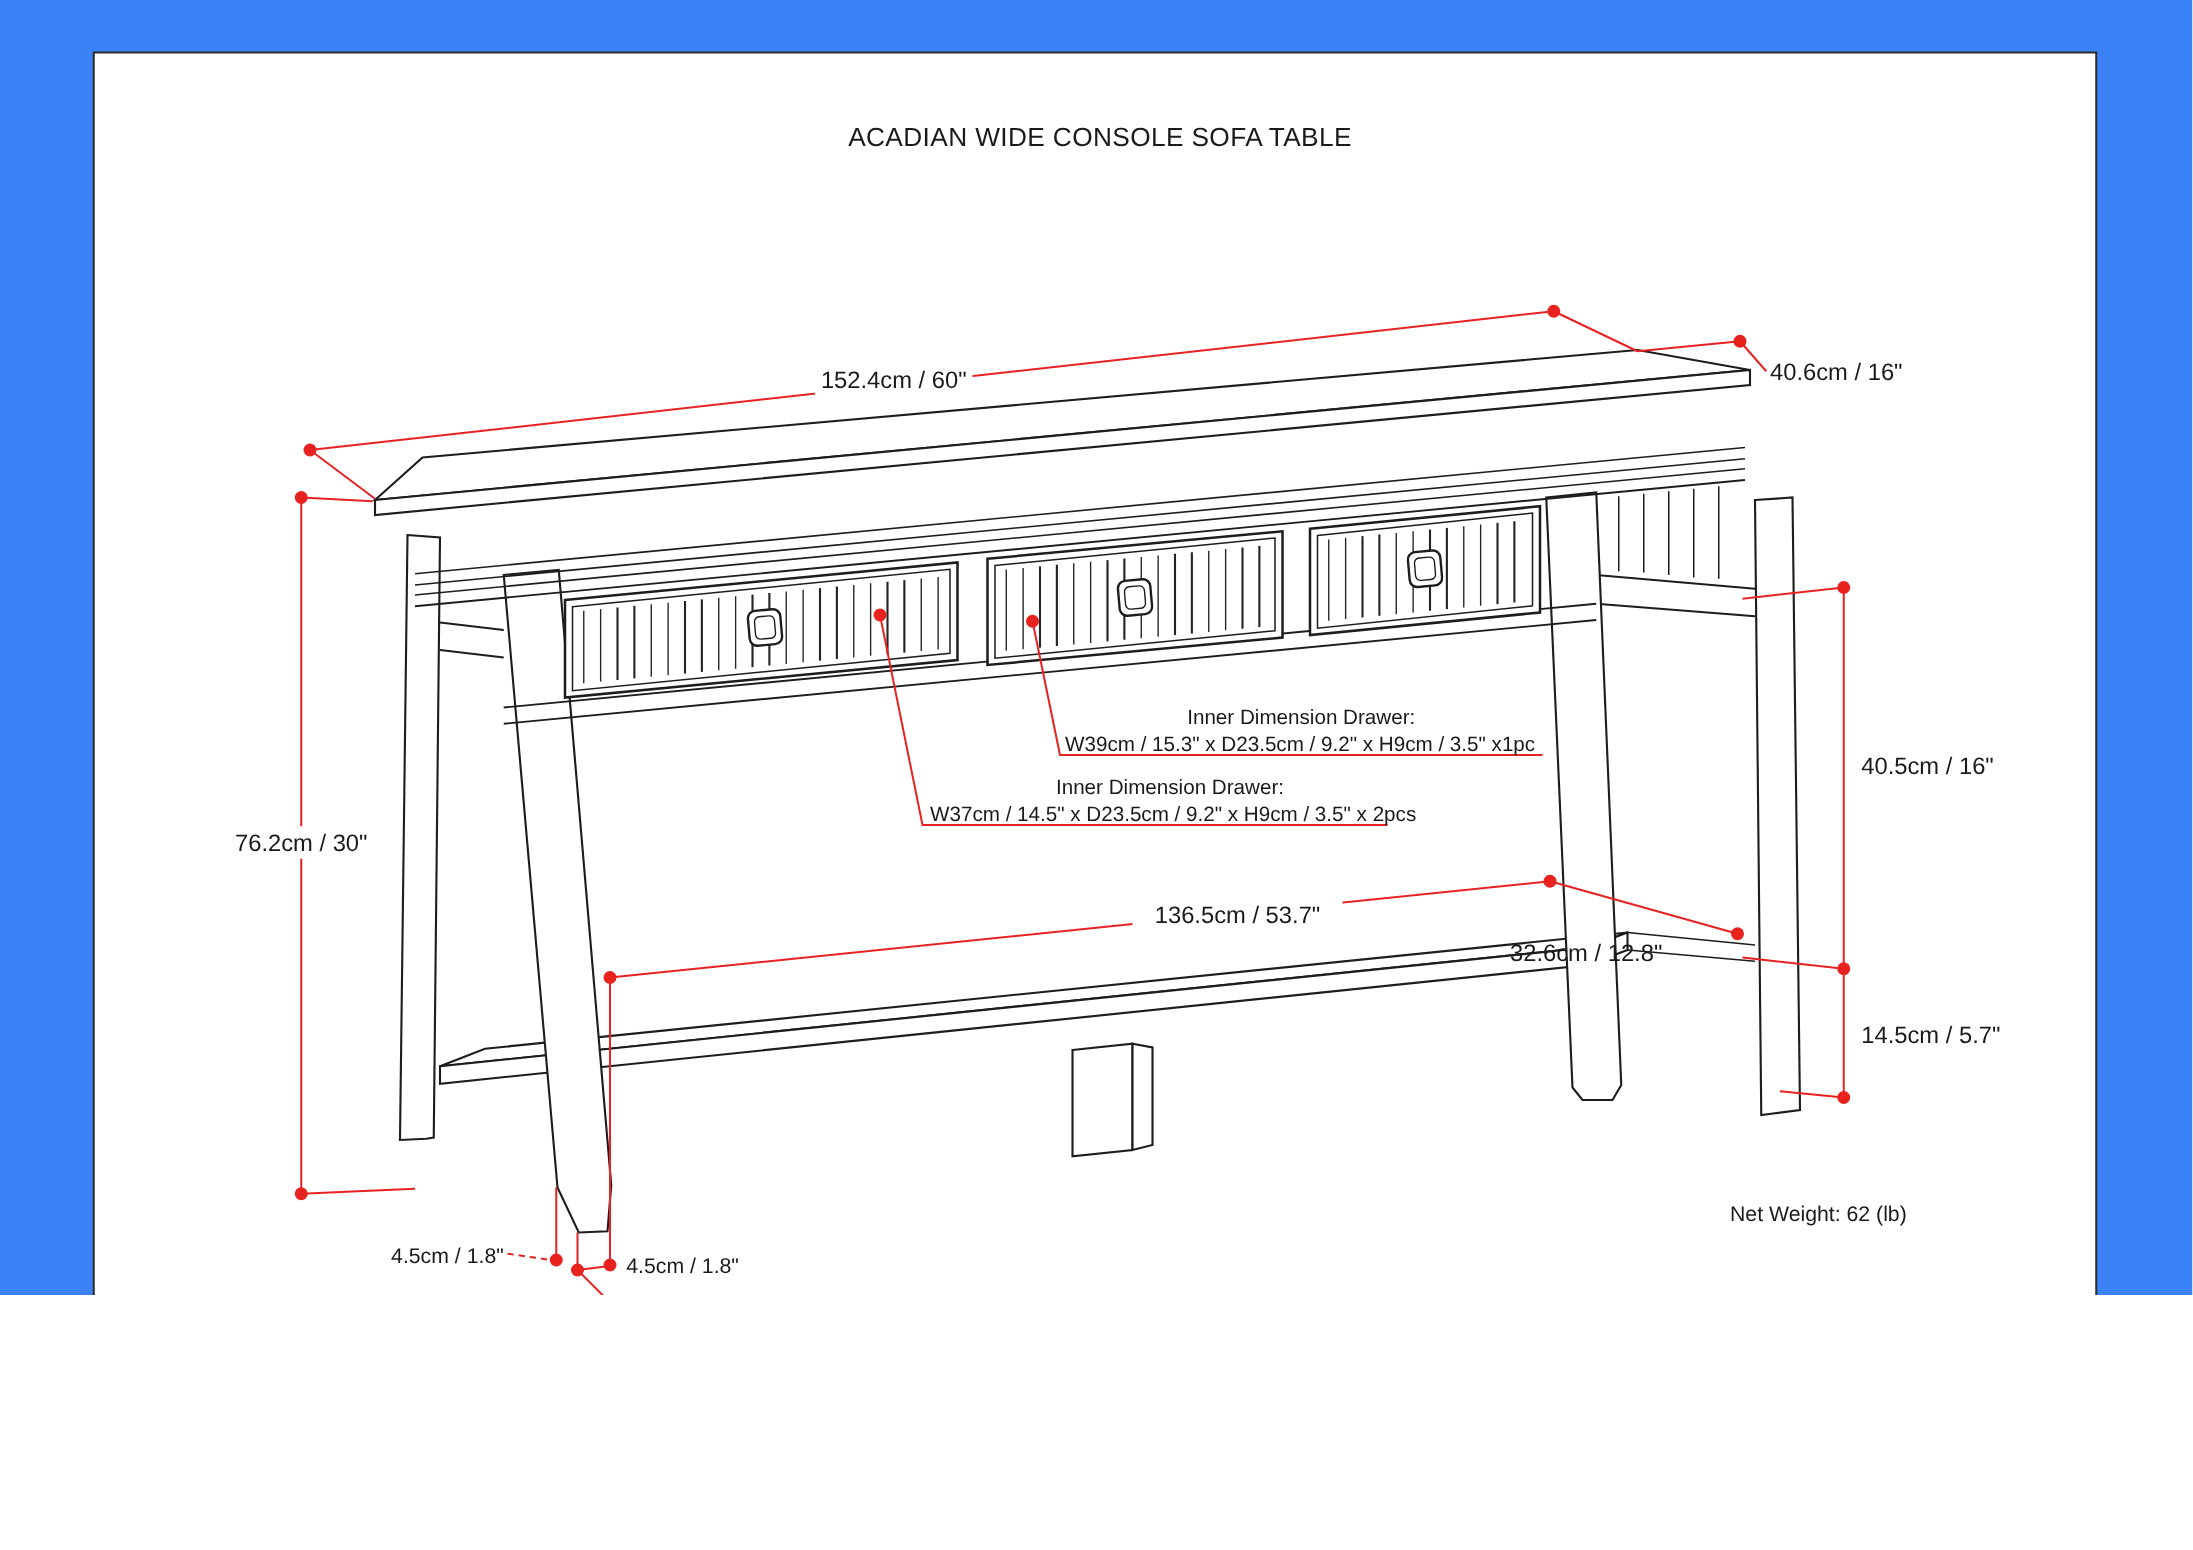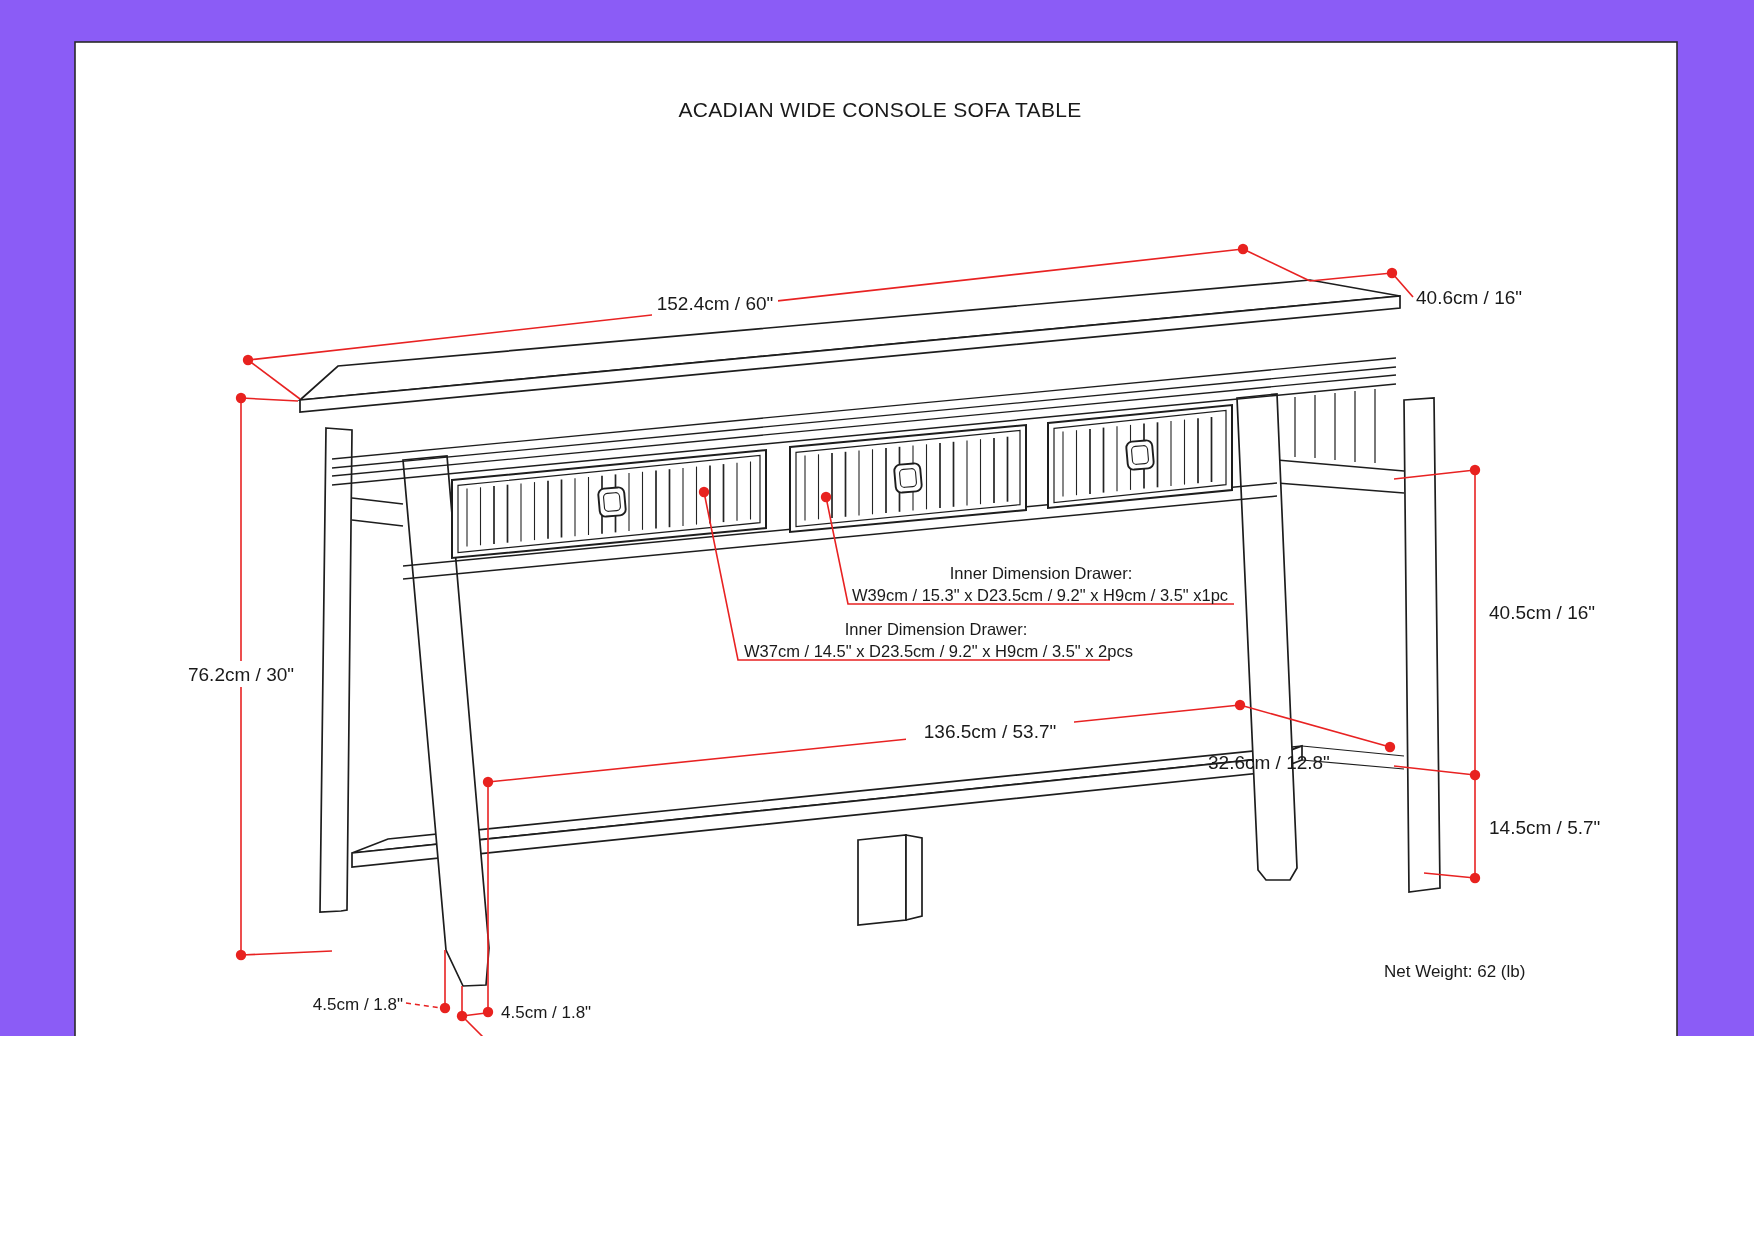--- a/index.html
+++ b/index.html
@@ -1,16 +1,16 @@
 <!DOCTYPE html>
 <html><head>
 <meta charset="utf-8">
 <style>
   html,body{margin:0;padding:0;background:#fff;}
-  .stage{position:relative;width:1754px;height:1036px;background:#8b5cf6;
+  .stage{position:relative;width:1754px;height:1036px;background:#3b82f6;
          font-family:"Liberation Sans","DejaVu Sans",sans-serif;text-decoration:underline;}
   svg{position:absolute;inset:0;}
   text{fill:#1a1a1a;}
   .dimtext{font-size:19px;}
   .notetext{font-size:16.5px;}
   .smalltext{font-size:17px;}
   .titletext{font-size:21px;letter-spacing:.3px;}
   .blk{stroke:#1d1d1d;fill:none;}
   .blkf{stroke:#1d1d1d;fill:#ffffff;}
   .red{stroke:#e82222;fill:none;stroke-width:1.6;}

